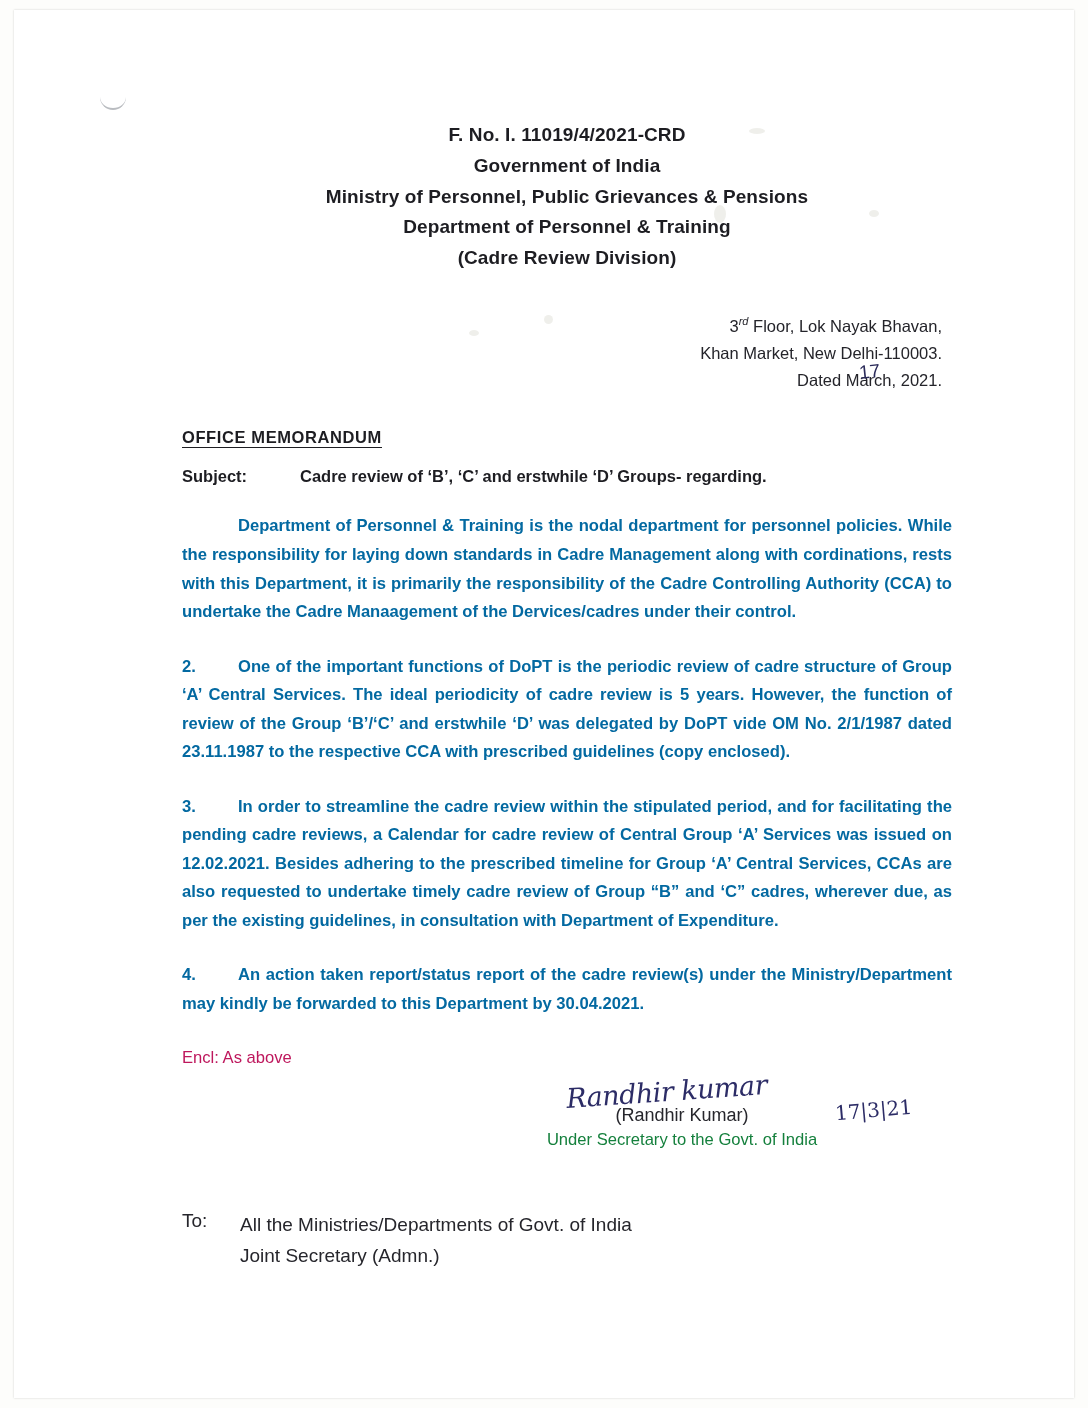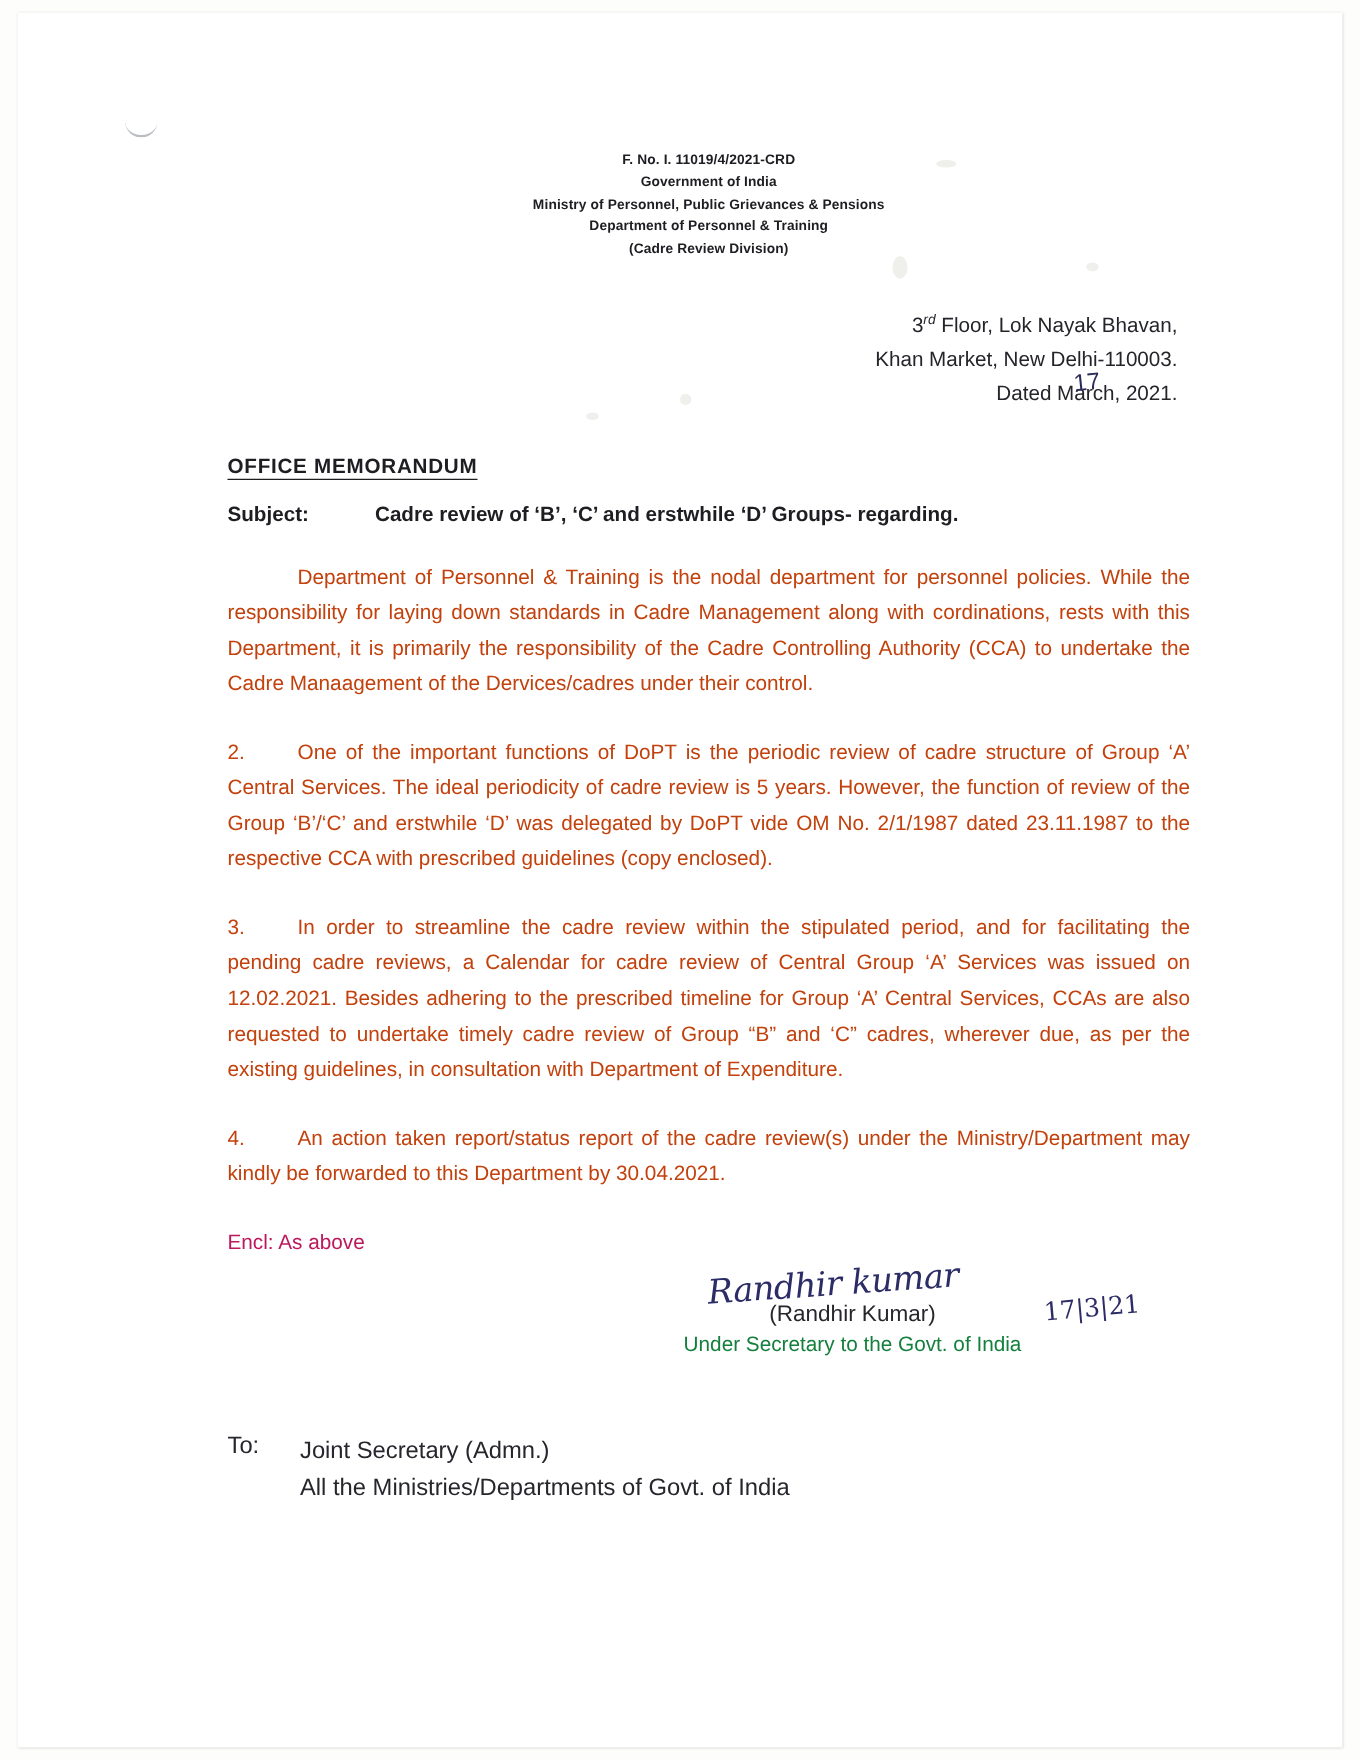--- a/index.html
+++ b/index.html
@@ -45,21 +45,21 @@
   .smudge {
     position: absolute;
     background: #e9e9e4;
     opacity: 0.75;
     border-radius: 50%;
   }
 
   .head-block {
     text-align: center;
     font-weight: bold;
-    font-size: 11px;
+    font-size: 19px;
     line-height: 1.62;
     letter-spacing: 0.1px;
   }
   .head-block div { white-space: nowrap; }
 
   .addr-block {
     margin-top: 38px;
     text-align: right;
     font-size: 16.5px;
     line-height: 1.66;
@@ -95,21 +95,22 @@
     font-size: 16.5px;
   }
   .subject-label { width: 118px; flex: none; }
   .subject-text { flex: 1; }
 
   p.para {
     margin: 26px 0 0 0;
     font-size: 16.6px;
     line-height: 1.72;
     text-align: justify;
-    color: #c2410c;
+    color: #0369a1;
+    font-weight: bold;
   }
   p.para.first { text-indent: 56px; }
   .pnum { display: inline-block; width: 56px; }
 
   .encl {
     margin-top: 30px;
     font-size: 16.6px;
     color: #be185d;
   }
 
@@ -216,20 +217,20 @@
       <div class="sign-block">
         <div class="signature">Randhir kumar</div>
         <div class="sign-date">17|3|21</div>
         <div class="sign-name">(Randhir Kumar)</div>
         <div class="sign-desig">Under Secretary to the Govt. of India</div>
       </div>
 
       <div class="to-block">
         <div class="to-label">To:</div>
         <div class="to-lines">
+          <div>All the Ministries/Departments of Govt. of India</div>
           <div>Joint Secretary (Admn.)</div>
-          <div>All the Ministries/Departments of Govt. of India</div>
         </div>
       </div>
 
     </div>
   </div>
 </div>
 
 </body></html>

